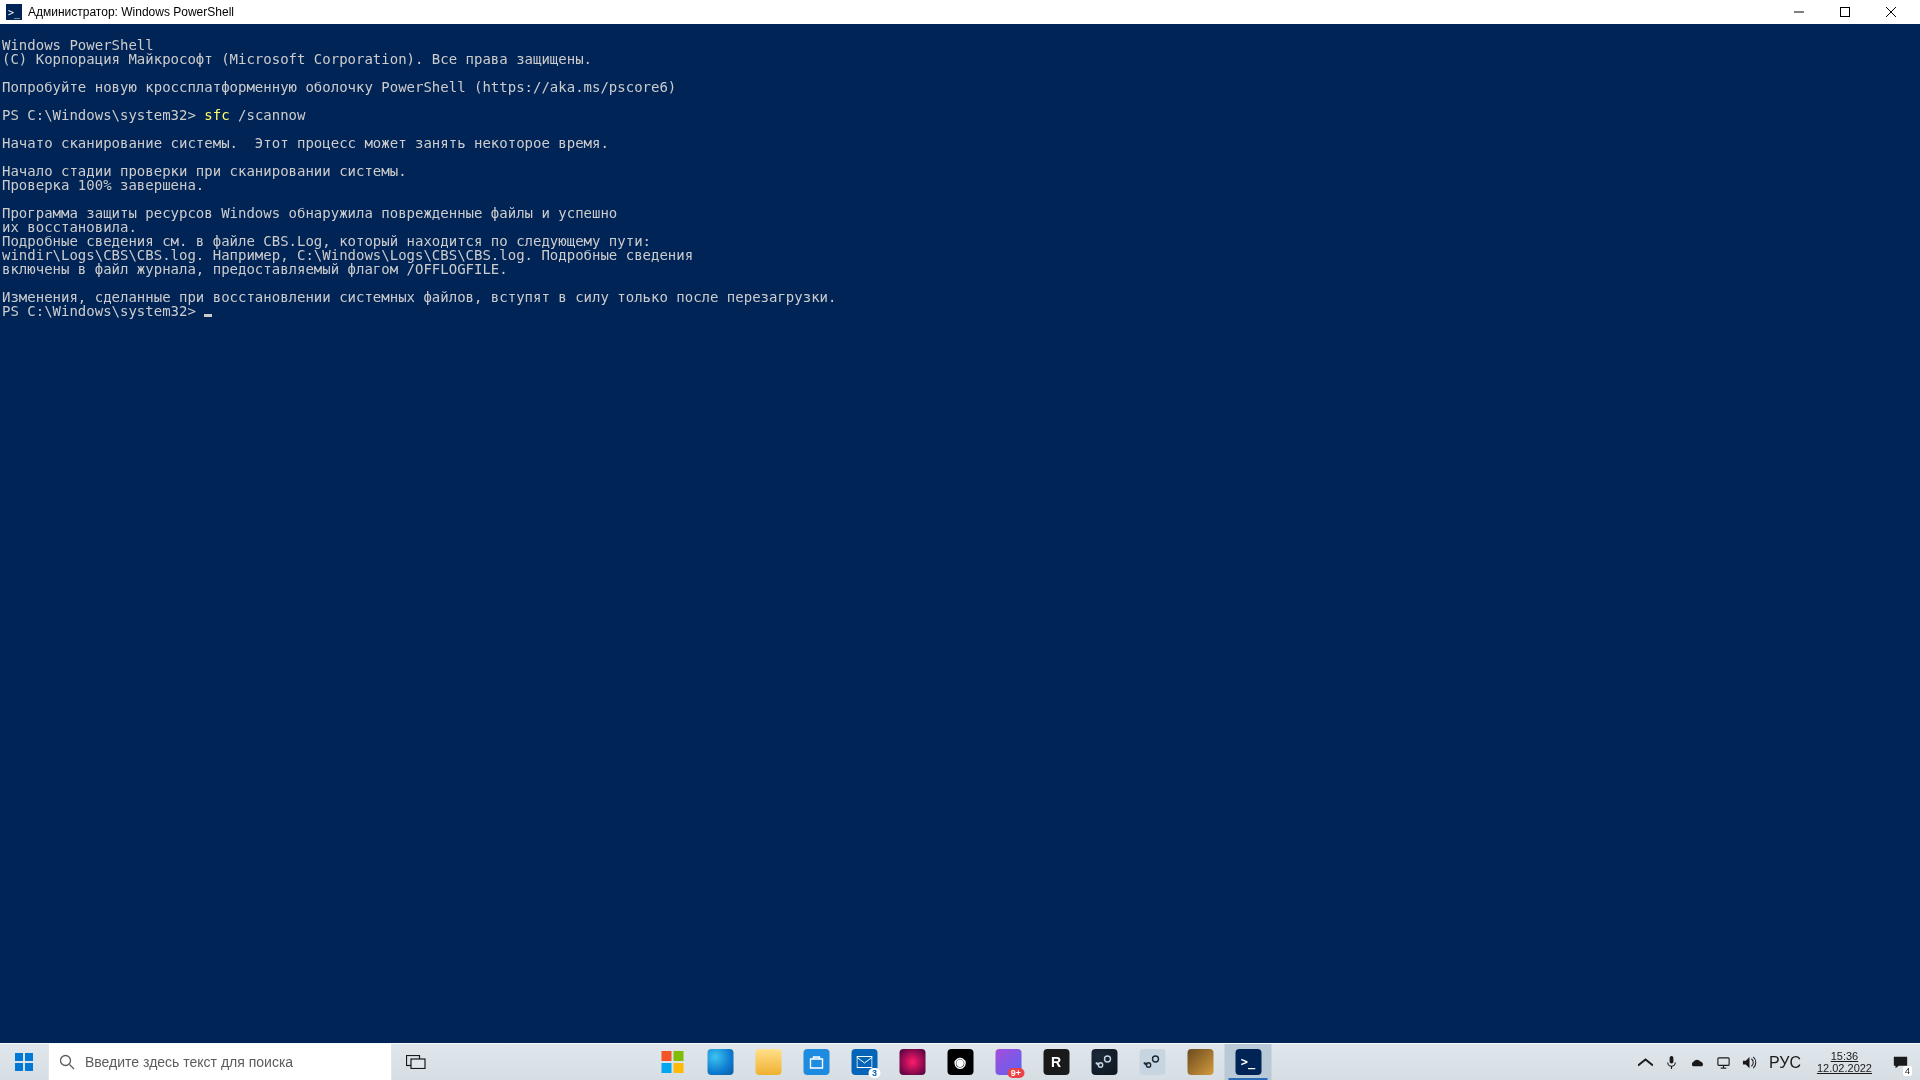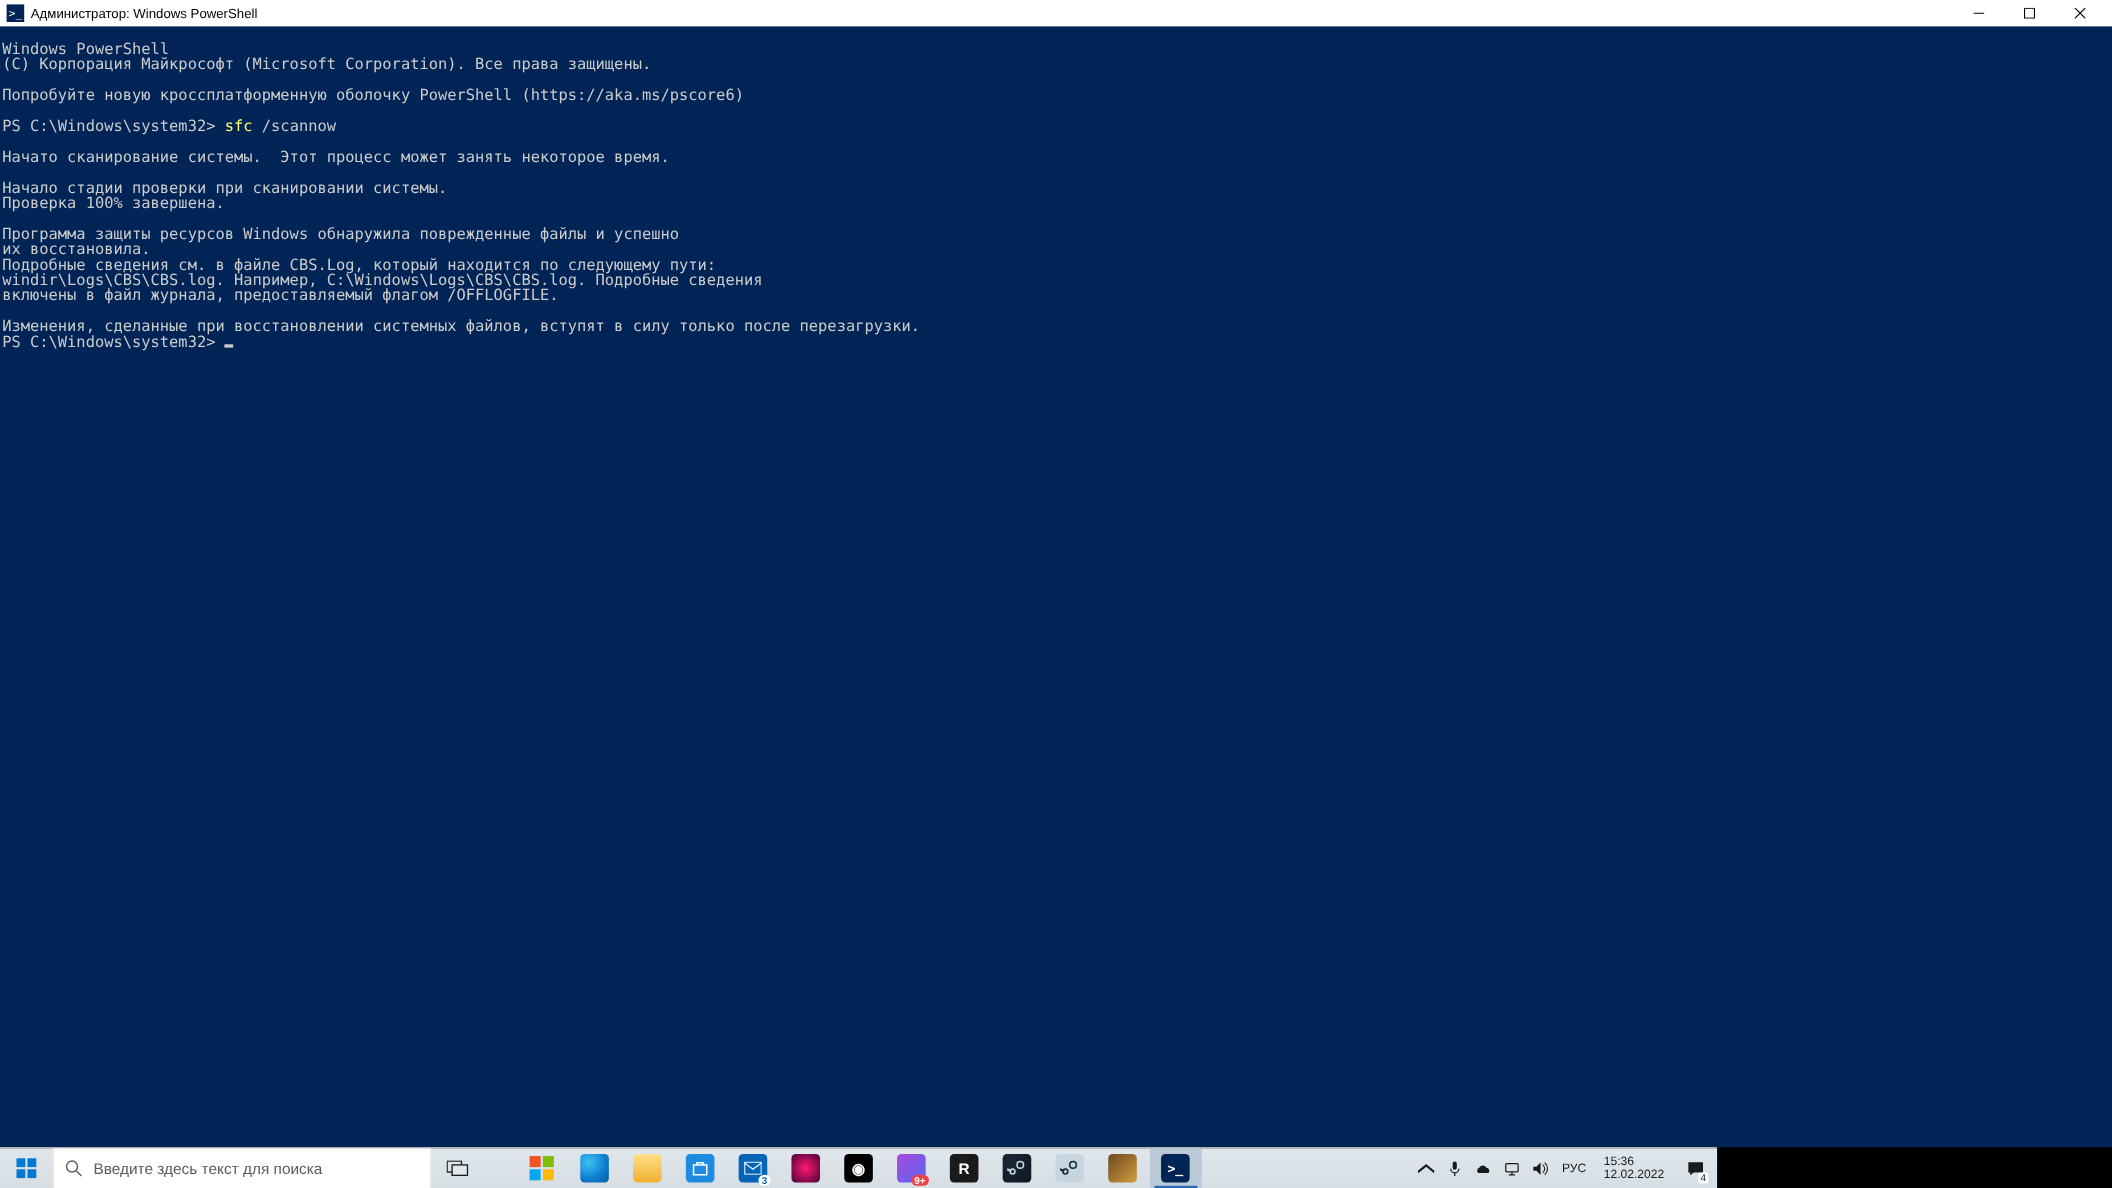--- a/index.html
+++ b/index.html
@@ -35,21 +35,21 @@
     color:#cccccc;
   }
   .console .cmd { color:#ffff66; }
   .cursor {
     display:inline-block; width:8px; height:3px; background:#cccccc;
     vertical-align:-1px;
   }
 
   
   .taskbar {
-    position:absolute; left:0; bottom:0; width:1561px; height:37px;
+    position:absolute; left:0; bottom:0; width:1920px; height:37px;
     background:linear-gradient(180deg,#dfe6ec 0%,#d6dde3 100%);
     display:flex; align-items:stretch; font-size:12px; color:#1a1a1a;
     border-top:1px solid #f7fbff;
   }
   .start {
     width:48px; display:flex; align-items:center; justify-content:center;
   }
   .start .win-logo {
     width:18px; height:18px; display:grid;
     grid-template-columns:1fr 1fr; grid-template-rows:1fr 1fr; gap:2px;
@@ -104,22 +104,22 @@
   .ic-csgo { background:linear-gradient(135deg,#6a4a1f,#d49b3d); }
   .ic-ps { background:#012456; }
   .ic-ps span{ font-family:Consolas,monospace; font-size:12px; }
 
   .tray {
     margin-left:auto; display:flex; align-items:center; gap:8px;
     padding:0 6px; color:#1a1a1a;
   }
   .tray .t-ic { width:18px; display:flex; justify-content:center; }
   .tray svg { width:15px; height:15px; fill:#1a1a1a; }
-  .tray .lang { font-size:11px; line-height:11px; padding:0 2px; }
-  .tray .clock { font-size:11px; text-align:left; line-height:12px; padding:0 6px; }
+  .tray .lang { font-size:16px; line-height:11px; padding:0 2px; }
+  .tray .clock { font-size:11px; text-align:center; line-height:12px; padding:0 6px;text-decoration:underline; }
   .tray .notif {
     width:28px; height:100%; display:flex; align-items:center; justify-content:center;
     position:relative;
   }
   .tray .notif .nb{position:absolute;right:2px;bottom:4px;background:#fff;
                    font-size:9px;padding:0 2px;border-radius:2px;}
 </style>
 </head>
 <body>
 

